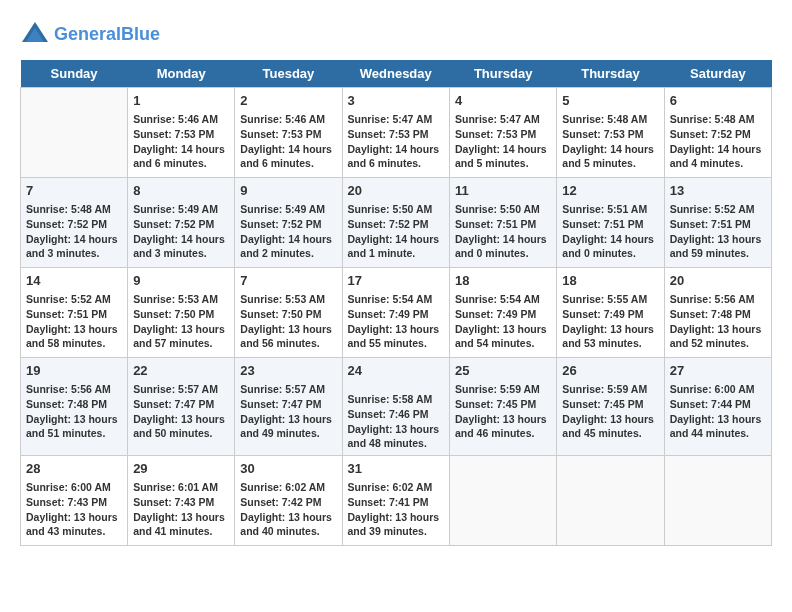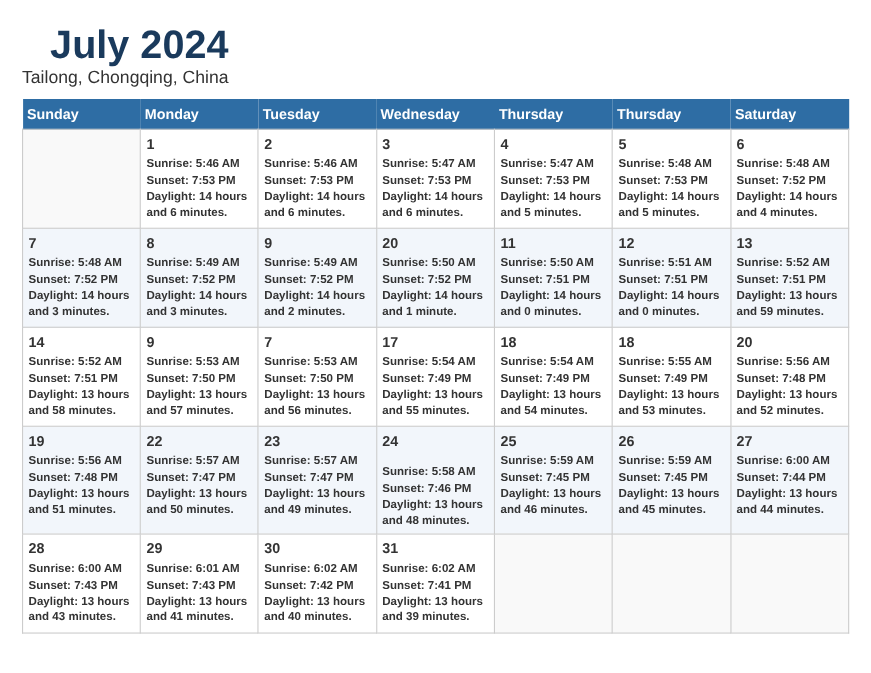--- a/index.html
+++ b/index.html
@@ -48,21 +48,21 @@
     }
     table {
       width: 100%;
       border-collapse: collapse;
       font-size: 11px;
     }
     thead tr th {
       background-color: #2e6da4;
       color: #fff;
       padding: 6px 4px;
-      text-align: left;
+      text-align: center;
       font-size: 13px;
       font-weight: bold;
     }
     tbody tr td {
       border: 1px solid #ccc;
       vertical-align: top;
       padding: 4px 5px;
       min-height: 80px;
       height: 90px;
       width: 108px;
@@ -87,23 +87,28 @@
       background-color: #f2f6fb;
     }
     tbody tr:nth-child(even) td.empty {
       background-color: #f2f6fb;
     }
   </style>
 </head>
 <body>
 
 <div class="header">
-  <div class="title-area">
-    <div class="month-title">July 2024</div>
-    <div class="location">Tailong, Chongqing, China</div>
+  <div class="logo">
+    <svg class="logo-icon" viewBox="0 0 30 30">
+      <polygon points="15,2 28,22 2,22" fill="#2e6da4"></polygon>
+      <polygon points="15,8 24,22 6,22" fill="#4a90d9" opacity="0.6"></polygon>
+    </svg>
+    <div class="logo-text">
+      <span>General</span><span style="color:#4a90d9">Blue</span>
+    </div>
   </div>
 </div>
 
 <table>
   <thead>
     <tr>
     <th>Sunday</th>
         <th>Monday</th>
         <th>Tuesday</th>
         <th>Wednesday</th>

